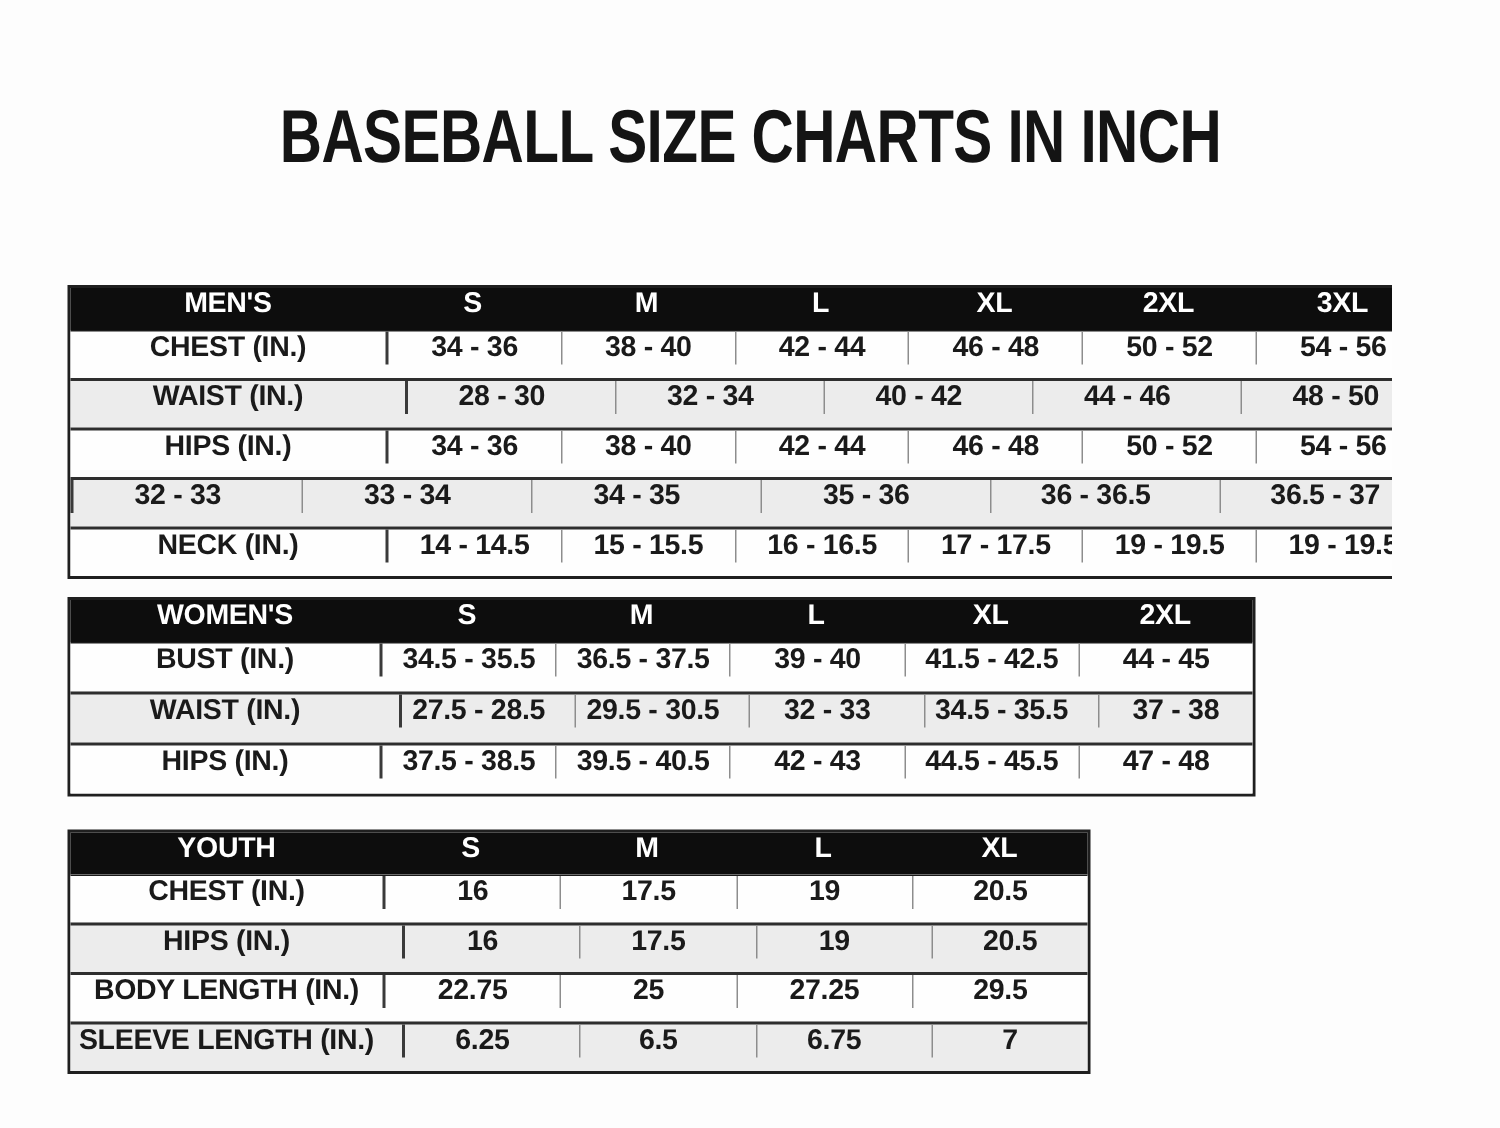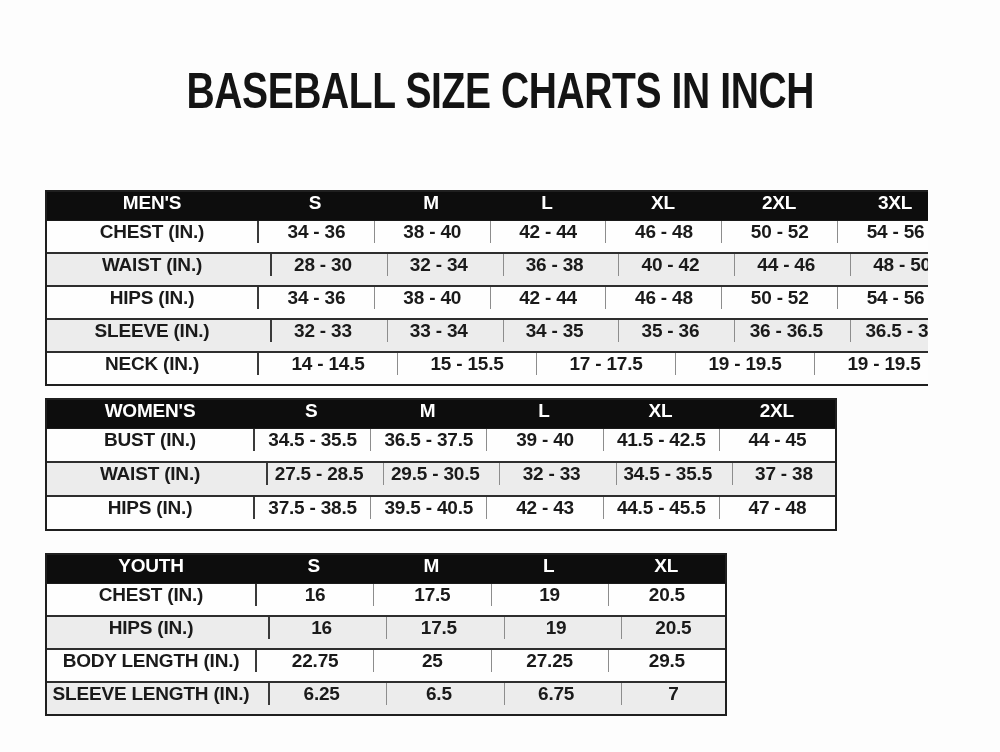--- a/index.html
+++ b/index.html
@@ -105,47 +105,46 @@
         <div class="t-cell">38 - 40</div>
         <div class="t-cell">42 - 44</div>
         <div class="t-cell">46 - 48</div>
         <div class="t-cell">50 - 52</div>
         <div class="t-cell">54 - 56</div>
       </div>
       <div class="t-row alt">
         <div class="t-cell label">WAIST (IN.)</div>
         <div class="t-cell first-value">28 - 30</div>
         <div class="t-cell">32 - 34</div>
-        <div class="t-cell">36 - 38</div>
         <div class="t-cell">40 - 42</div>
         <div class="t-cell">44 - 46</div>
         <div class="t-cell">48 - 50</div>
       </div>
       <div class="t-row">
         <div class="t-cell label">HIPS (IN.)</div>
         <div class="t-cell first-value">34 - 36</div>
         <div class="t-cell">38 - 40</div>
         <div class="t-cell">42 - 44</div>
         <div class="t-cell">46 - 48</div>
         <div class="t-cell">50 - 52</div>
         <div class="t-cell">54 - 56</div>
       </div>
       <div class="t-row alt">
-        <div class="t-cell label">SLEEVE (IN.)</div>
         <div class="t-cell first-value">32 - 33</div>
         <div class="t-cell">33 - 34</div>
         <div class="t-cell">34 - 35</div>
         <div class="t-cell">35 - 36</div>
         <div class="t-cell">36 - 36.5</div>
         <div class="t-cell">36.5 - 37</div>
       </div>
       <div class="t-row">
         <div class="t-cell label">NECK (IN.)</div>
         <div class="t-cell first-value">14 - 14.5</div>
         <div class="t-cell">15 - 15.5</div>
+        <div class="t-cell">16 - 16.5</div>
         <div class="t-cell">17 - 17.5</div>
         <div class="t-cell">19 - 19.5</div>
         <div class="t-cell">19 - 19.5</div>
       </div>
     </section>
   <section class="chart-table womens">
       <div class="t-row header">
         <div class="t-cell label">WOMEN'S</div>
         <div class="t-cell first-value">S</div>
         <div class="t-cell">M</div>

